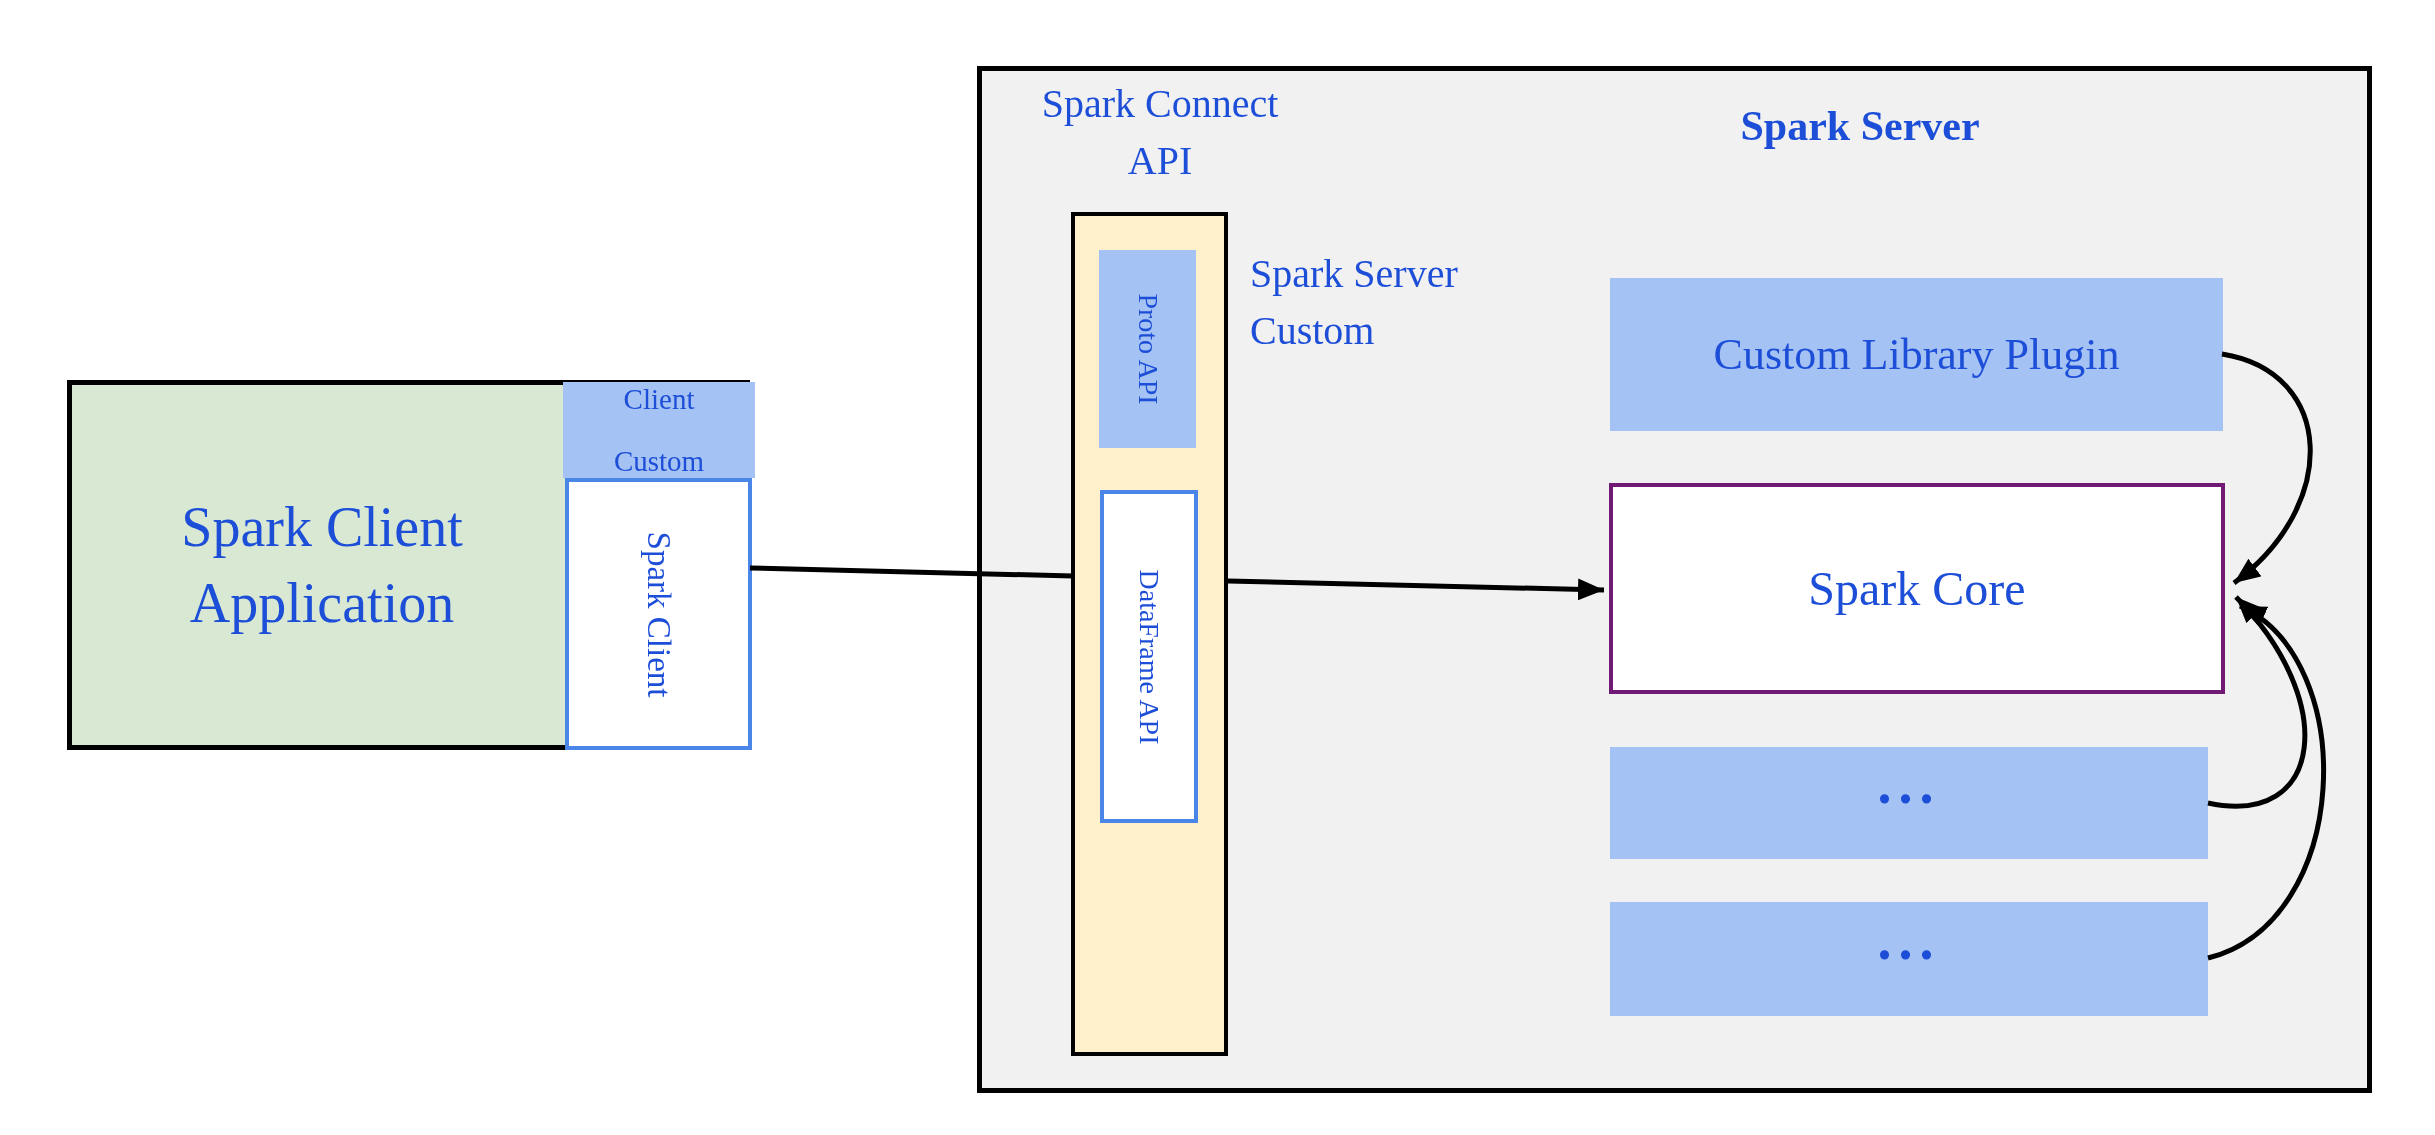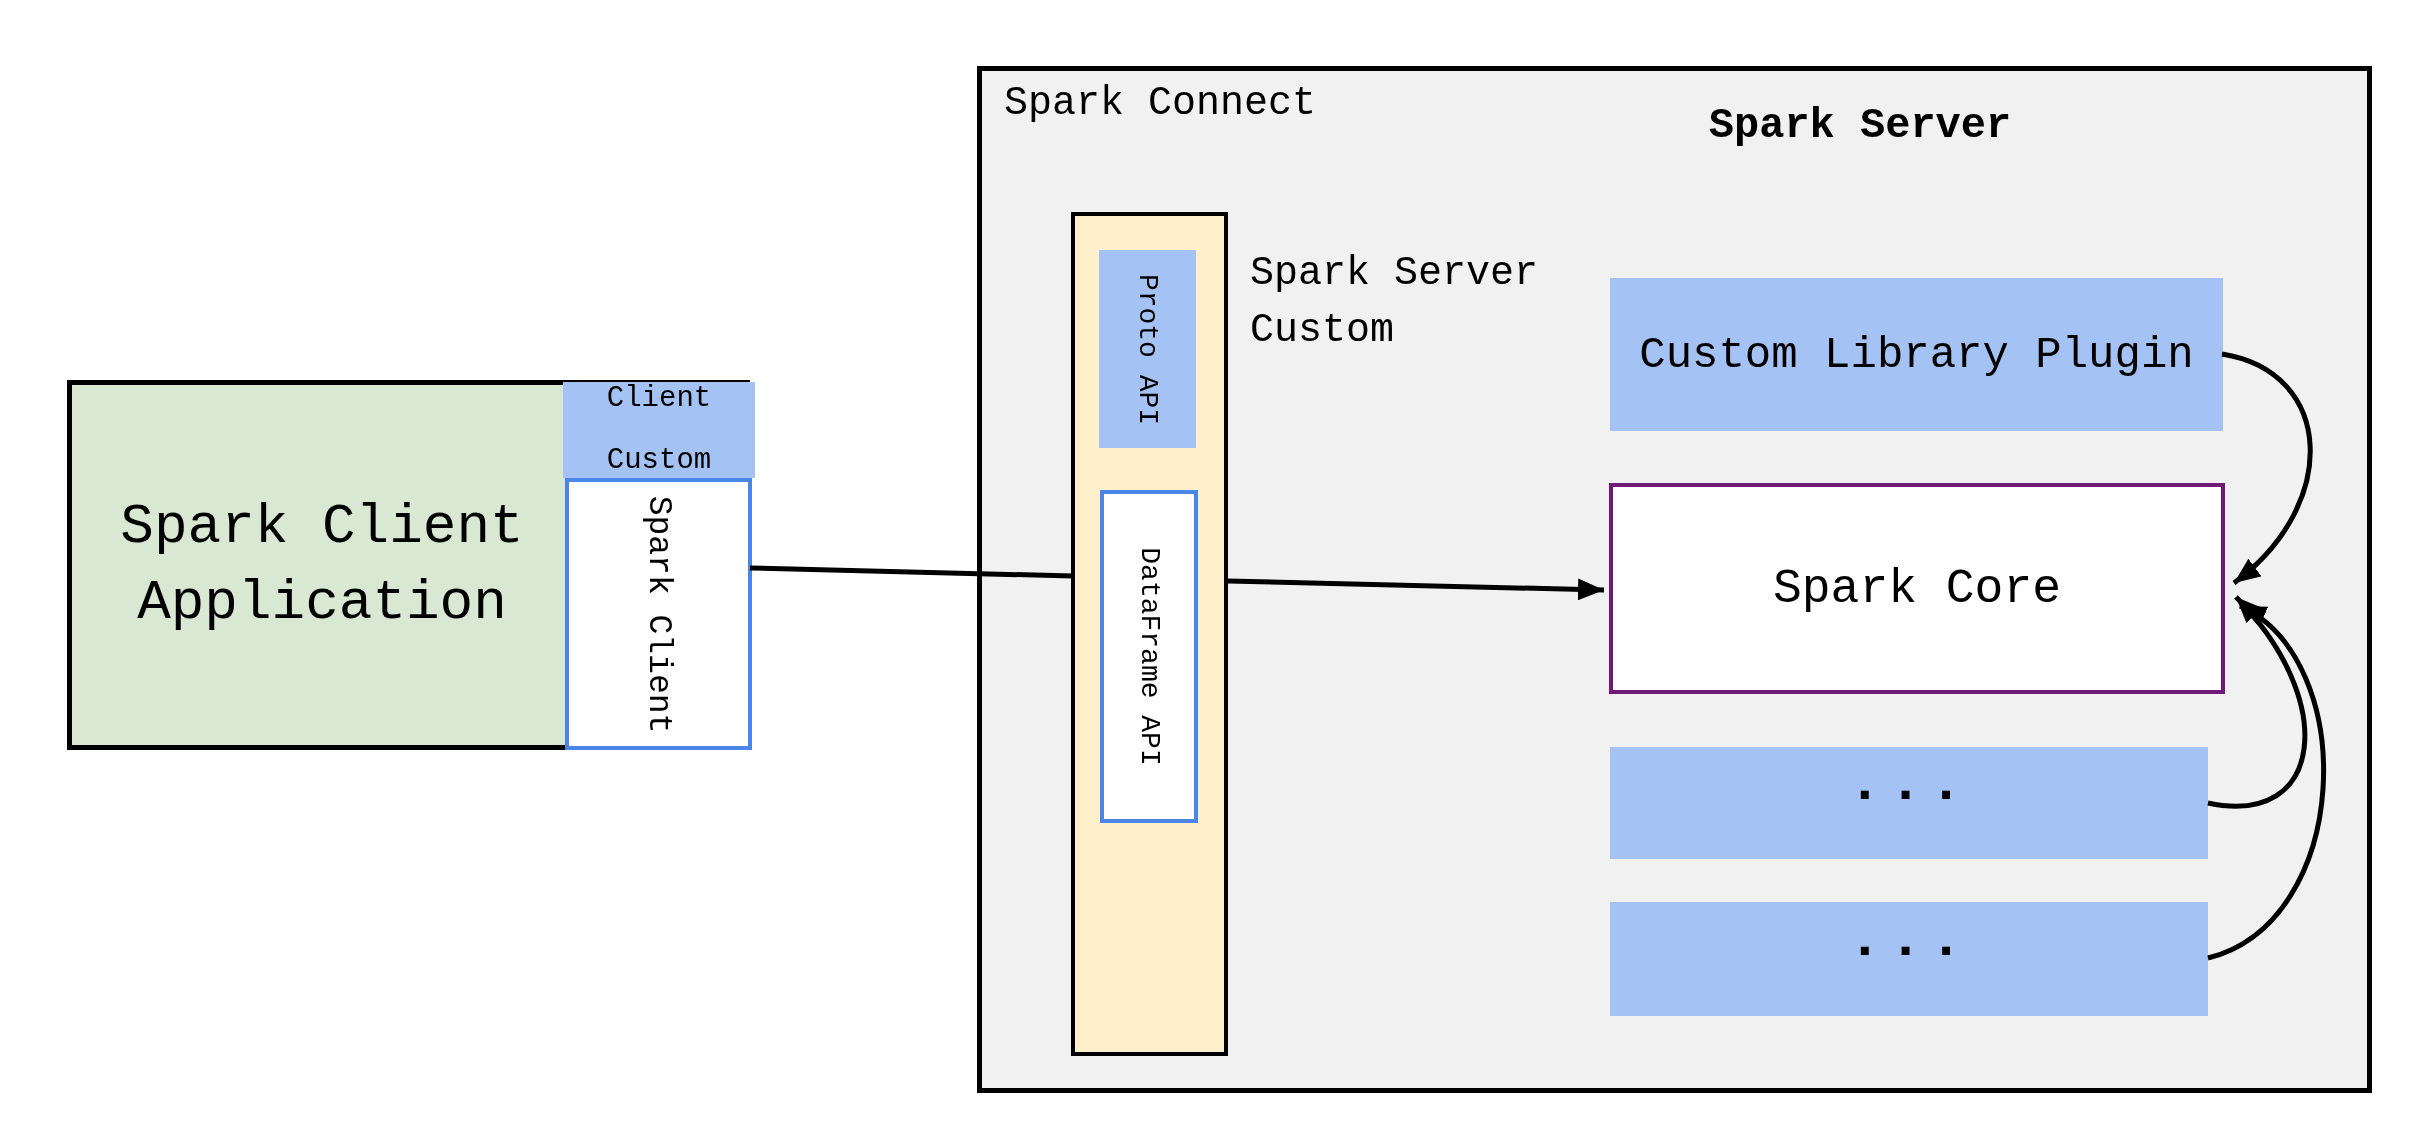--- a/index.html
+++ b/index.html
@@ -1,22 +1,22 @@
 <!DOCTYPE html>
 <html><head>
 <meta charset="utf-8">
 <style>
   html, body { margin: 0; padding: 0; background: #ffffff; }
   .canvas {
     position: relative;
     width: 2435px;
     height: 1135px;
     background: #ffffff;
-    font-family: Liberation Mono, monospace;
-    color: #000000;
+    font-family: Liberation Serif, serif;
+    color: #1d4ed8;
     overflow: hidden;
   }
   .box { position: absolute; box-sizing: border-box; }
   .flexc { display: flex; align-items: center; justify-content: center; text-align: center; }
 
   .green-box {
     left: 67px; top: 380px; width: 683px; height: 370px;
     background: #d9e8d2; border: 5px solid #000000;
   }
   .green-text {
@@ -91,20 +91,21 @@
 </style>
 </head>
 <body>
 
 <div class="canvas">
 
   <div class="box gray-box"></div>
 
   <div class="box connect-api-label">
     <div>Spark Connect</div>
+    <div>API</div>
   </div>
 
   <div class="box server-title">Spark Server</div>
 
   <div class="box yellow-box"></div>
 
   <div class="box flexc proto-box">
     <span class="vtext">Proto API</span>
   </div>
 

